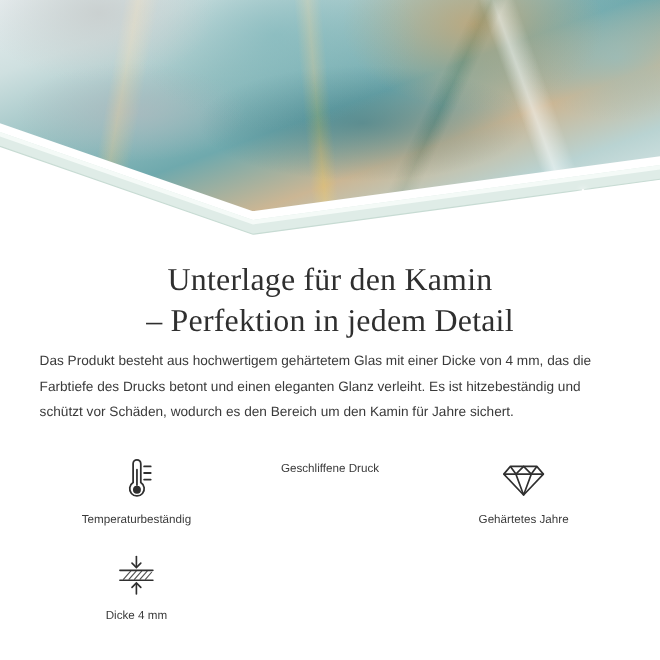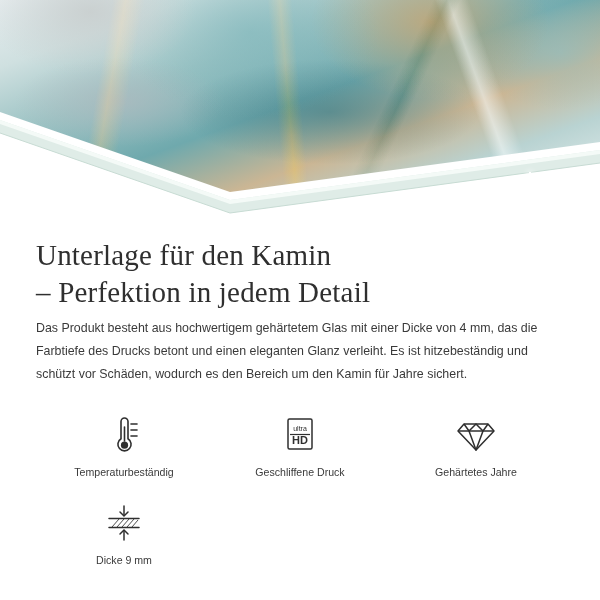--- a/index.html
+++ b/index.html
@@ -112,20 +112,21 @@
   }
   h1.title {
     margin: 0;
     font-family: "Liberation Serif", serif;
     font-size: 29px;
     font-weight: 400;
     line-height: 1.28;
     color: #2f2f2f;
     letter-spacing: 0.2px;
     white-space: pre-line;
+    text-align: center;
   }
   p.desc {
     margin: 6px 0 0 0;
     font-size: 12.4px;
     line-height: 1.85;
     color: #3a3a3a;
     max-width: 528px;
   }
 
   
@@ -190,28 +191,20 @@
               <line x1="27" y1="17" x2="33" y2="17"></line>
               <line x1="27" y1="23" x2="33" y2="23"></line>
             </g>
             <circle cx="20.5" cy="32.2" r="3.6" fill="#2f2f2f"></circle>
           </svg>
         </span>
         <span class="lbl">Temperaturbeständig</span>
       </div>
 
       <div class="feature">
-        <span class="ic">
-          <svg width="40" height="42" viewBox="0 0 40 42" xmlns="http://www.w3.org/2000/svg">
-            <rect x="8" y="5" width="24" height="30" rx="1.5" fill="none" stroke="#2f2f2f" stroke-width="1.5"></rect>
-            <text x="20" y="17" font-family="Liberation Sans, sans-serif" font-size="7" fill="#2f2f2f" text-anchor="middle">ultra</text>
-            <text x="20" y="30" font-family="Liberation Sans, sans-serif" font-size="11" font-weight="bold" fill="#2f2f2f" text-anchor="middle">HD</text>
-            <line x1="10" y1="20.5" x2="30" y2="20.5" stroke="#2f2f2f" stroke-width="1.2"></line>
-          </svg>
-        </span>
         <span class="lbl">Geschliffene Druck</span>
       </div>
 
 
       <div class="feature">
         <span class="ic">
           <svg width="44" height="40" viewBox="0 0 44 40" xmlns="http://www.w3.org/2000/svg">
             <g fill="none" stroke="#2f2f2f" stroke-width="1.5" stroke-linejoin="round">
               <path d="M10 9 H34 L40 16 L22 35 L4 16 Z"></path>
               <path d="M4 16 H40"></path>
@@ -237,18 +230,18 @@
             </g>
             <g stroke="#2f2f2f" stroke-width="1" opacity="0.85">
               <line x1="9" y1="25" x2="16" y2="17"></line>
               <line x1="14" y1="25" x2="21" y2="17"></line>
               <line x1="19" y1="25" x2="26" y2="17"></line>
               <line x1="24" y1="25" x2="31" y2="17"></line>
               <line x1="29" y1="25" x2="35" y2="18"></line>
             </g>
           </svg>
         </span>
-        <span class="lbl">Dicke 9 mm</span>
+        <span class="lbl">Dicke 4 mm</span>
       </div>
 
     </div>
   </div>
 </div>
 
 </body></html>

